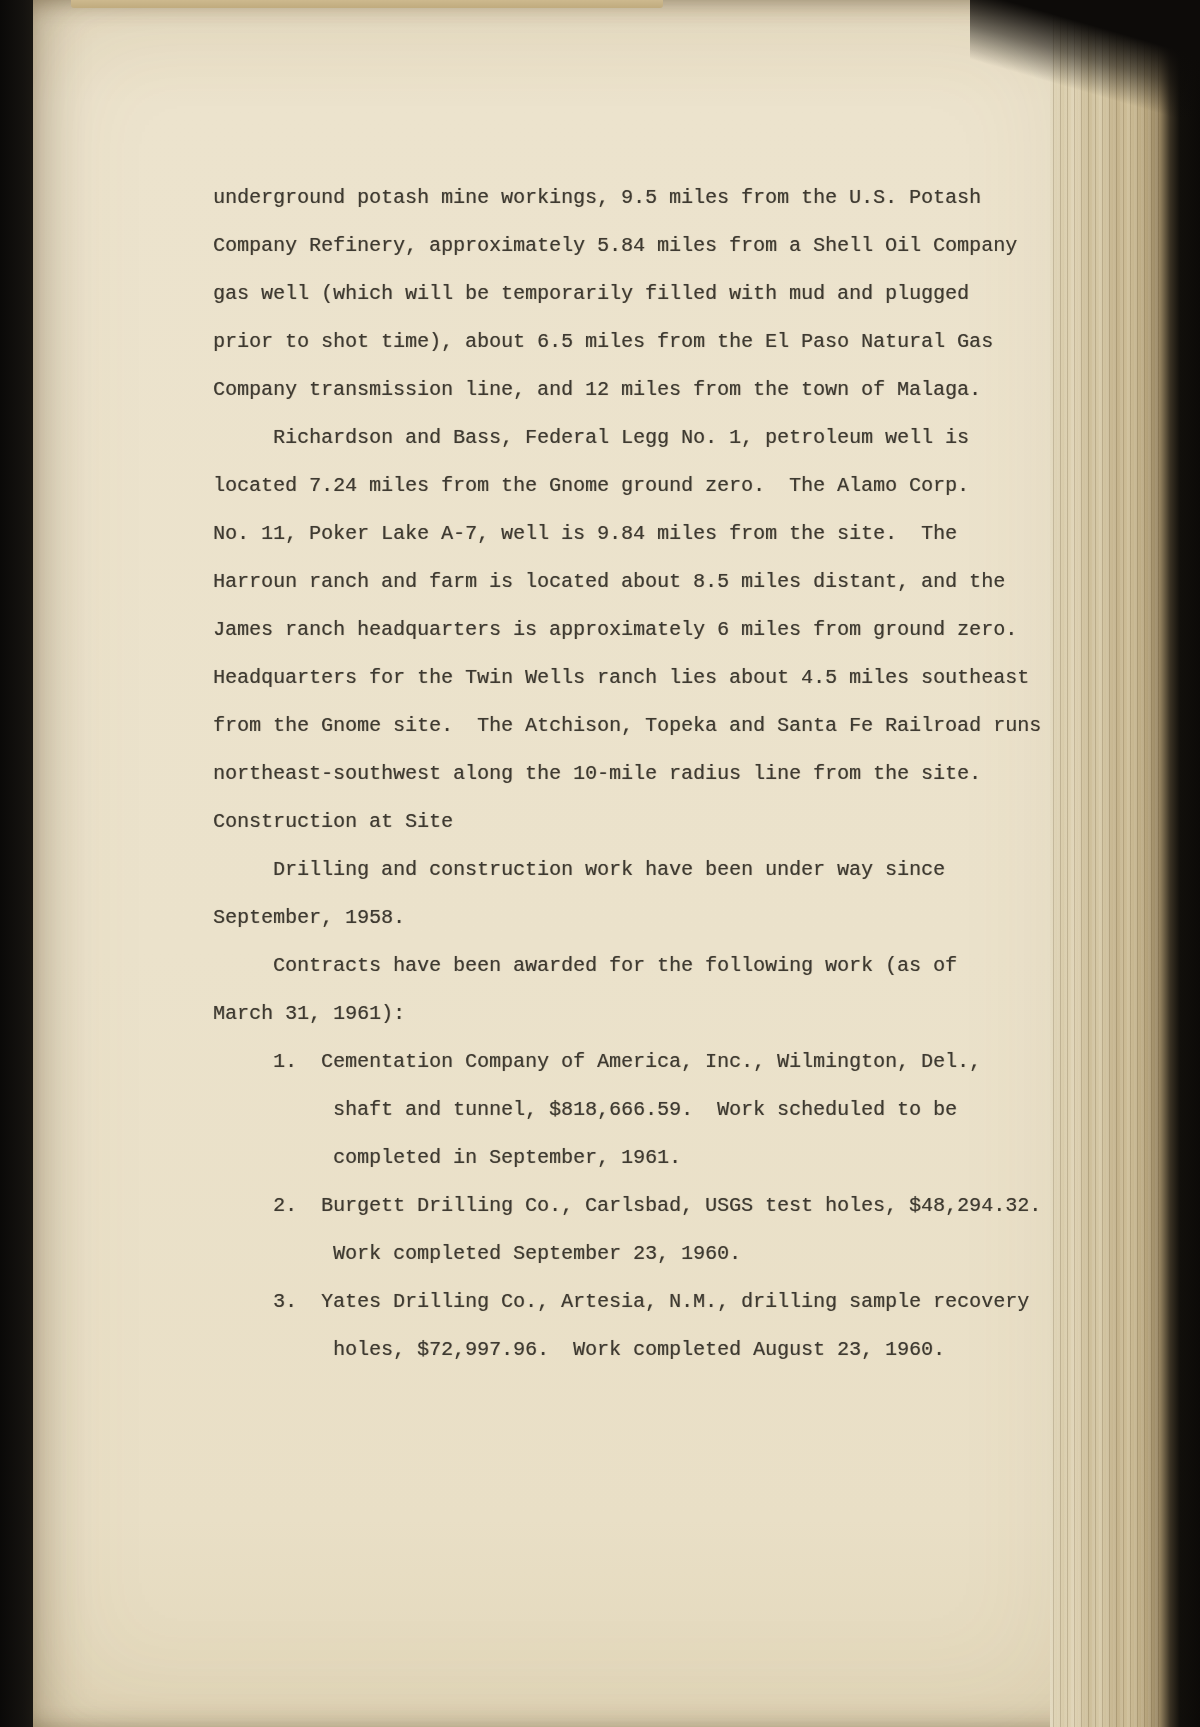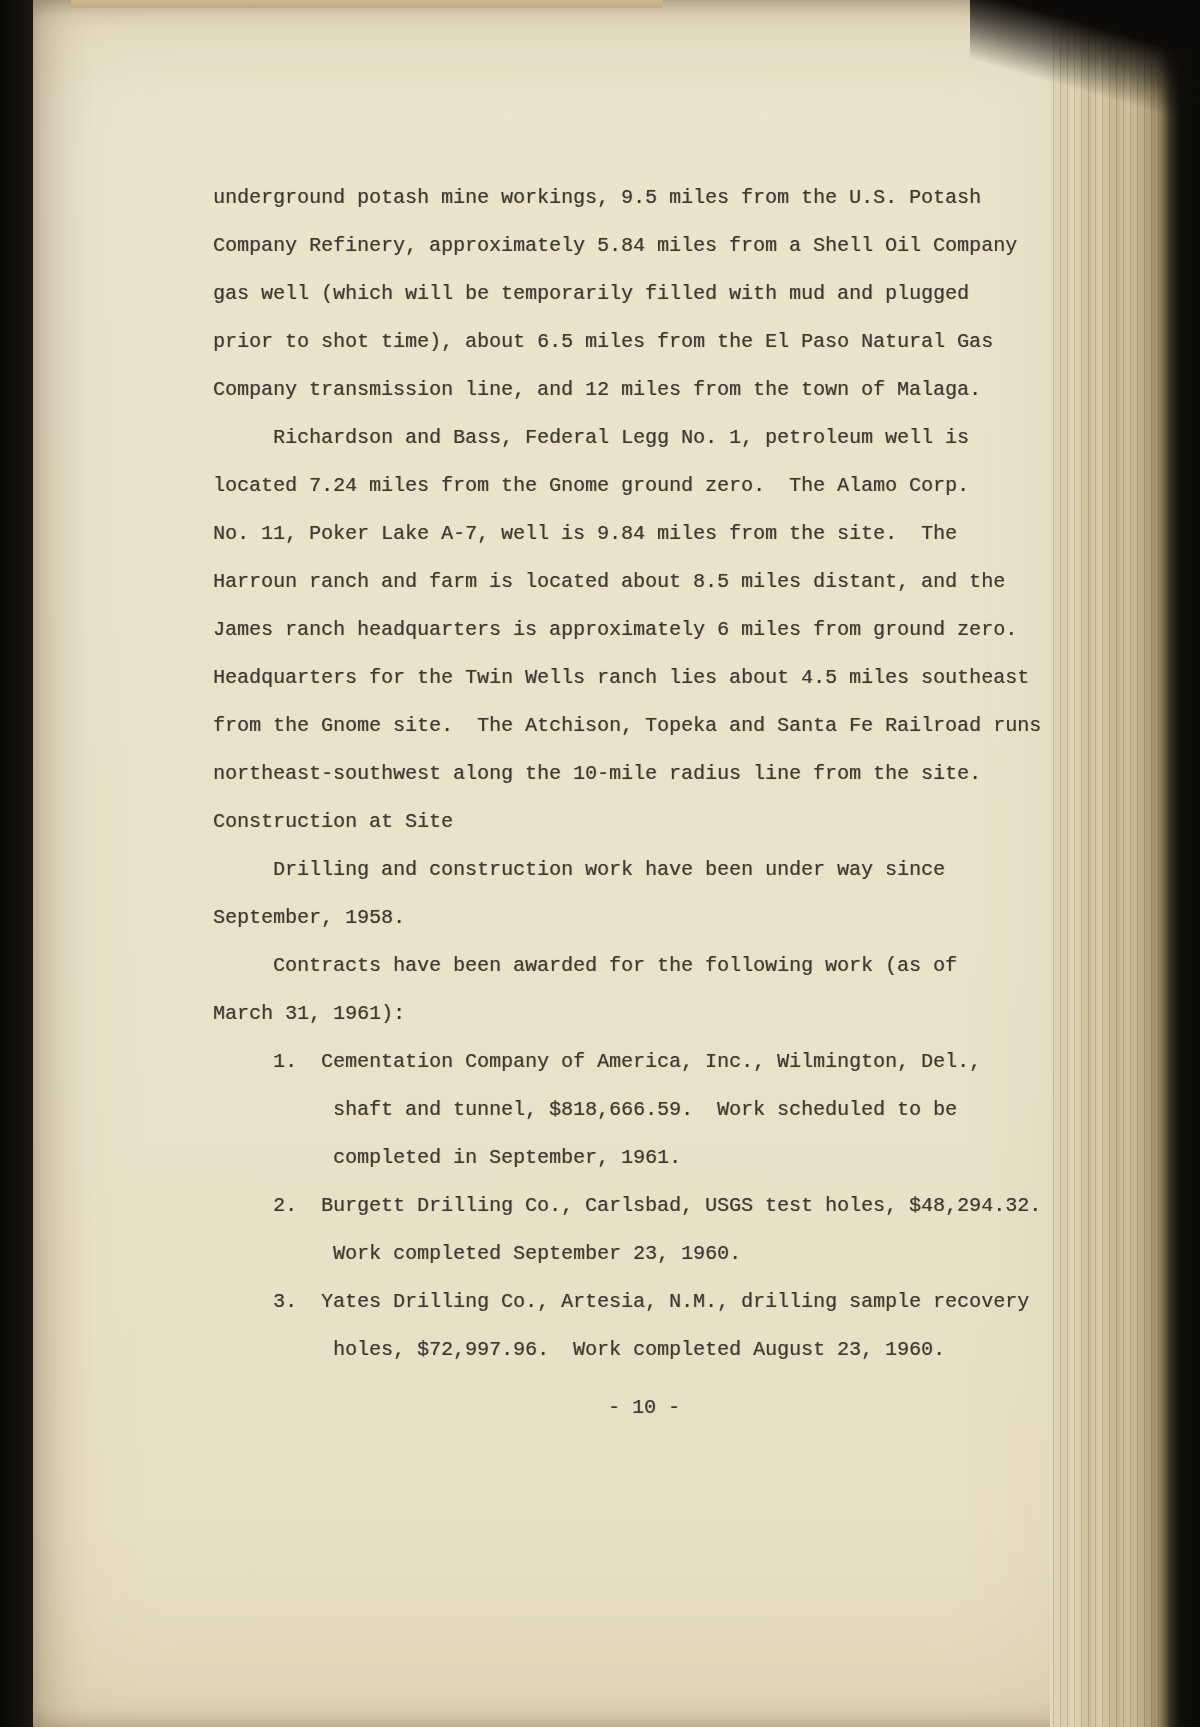--- a/index.html
+++ b/index.html
@@ -96,17 +96,16 @@
   }
 </style>
 </head>
 <body>
 
 <div class="scan">
   <div class="spine-left"></div>
   <div class="page">
     <div class="top-sliver"></div>
     <div class="document-body"><div class="line">underground potash mine workings, 9.5 miles from the U.S. Potash</div><div class="line">Company Refinery, approximately 5.84 miles from a Shell Oil Company</div><div class="line">gas well (which will be temporarily filled with mud and plugged</div><div class="line">prior to shot time), about 6.5 miles from the El Paso Natural Gas</div><div class="line">Company transmission line, and 12 miles from the town of Malaga.</div><div class="line">     Richardson and Bass, Federal Legg No. 1, petroleum well is</div><div class="line">located 7.24 miles from the Gnome ground zero.  The Alamo Corp.</div><div class="line">No. 11, Poker Lake A-7, well is 9.84 miles from the site.  The</div><div class="line">Harroun ranch and farm is located about 8.5 miles distant, and the</div><div class="line">James ranch headquarters is approximately 6 miles from ground zero.</div><div class="line">Headquarters for the Twin Wells ranch lies about 4.5 miles southeast</div><div class="line">from the Gnome site.  The Atchison, Topeka and Santa Fe Railroad runs</div><div class="line">northeast-southwest along the 10-mile radius line from the site.</div><div class="line heading">Construction at Site</div><div class="line">     Drilling and construction work have been under way since</div><div class="line">September, 1958.</div><div class="line">     Contracts have been awarded for the following work (as of</div><div class="line">March 31, 1961):</div><div class="line">     1.  Cementation Company of America, Inc., Wilmington, Del.,</div><div class="line">          shaft and tunnel, $818,666.59.  Work scheduled to be</div><div class="line">          completed in September, 1961.</div><div class="line">     2.  Burgett Drilling Co., Carlsbad, USGS test holes, $48,294.32.</div><div class="line">          Work completed September 23, 1960.</div><div class="line">     3.  Yates Drilling Co., Artesia, N.M., drilling sample recovery</div><div class="line">          holes, $72,997.96.  Work completed August 23, 1960.</div></div>
-    <div class="page-number">- 10 -</div>
   </div>
   <div class="page-edges"></div>
   <div class="corner-shadow"></div>
 </div>
 
 </body></html>

